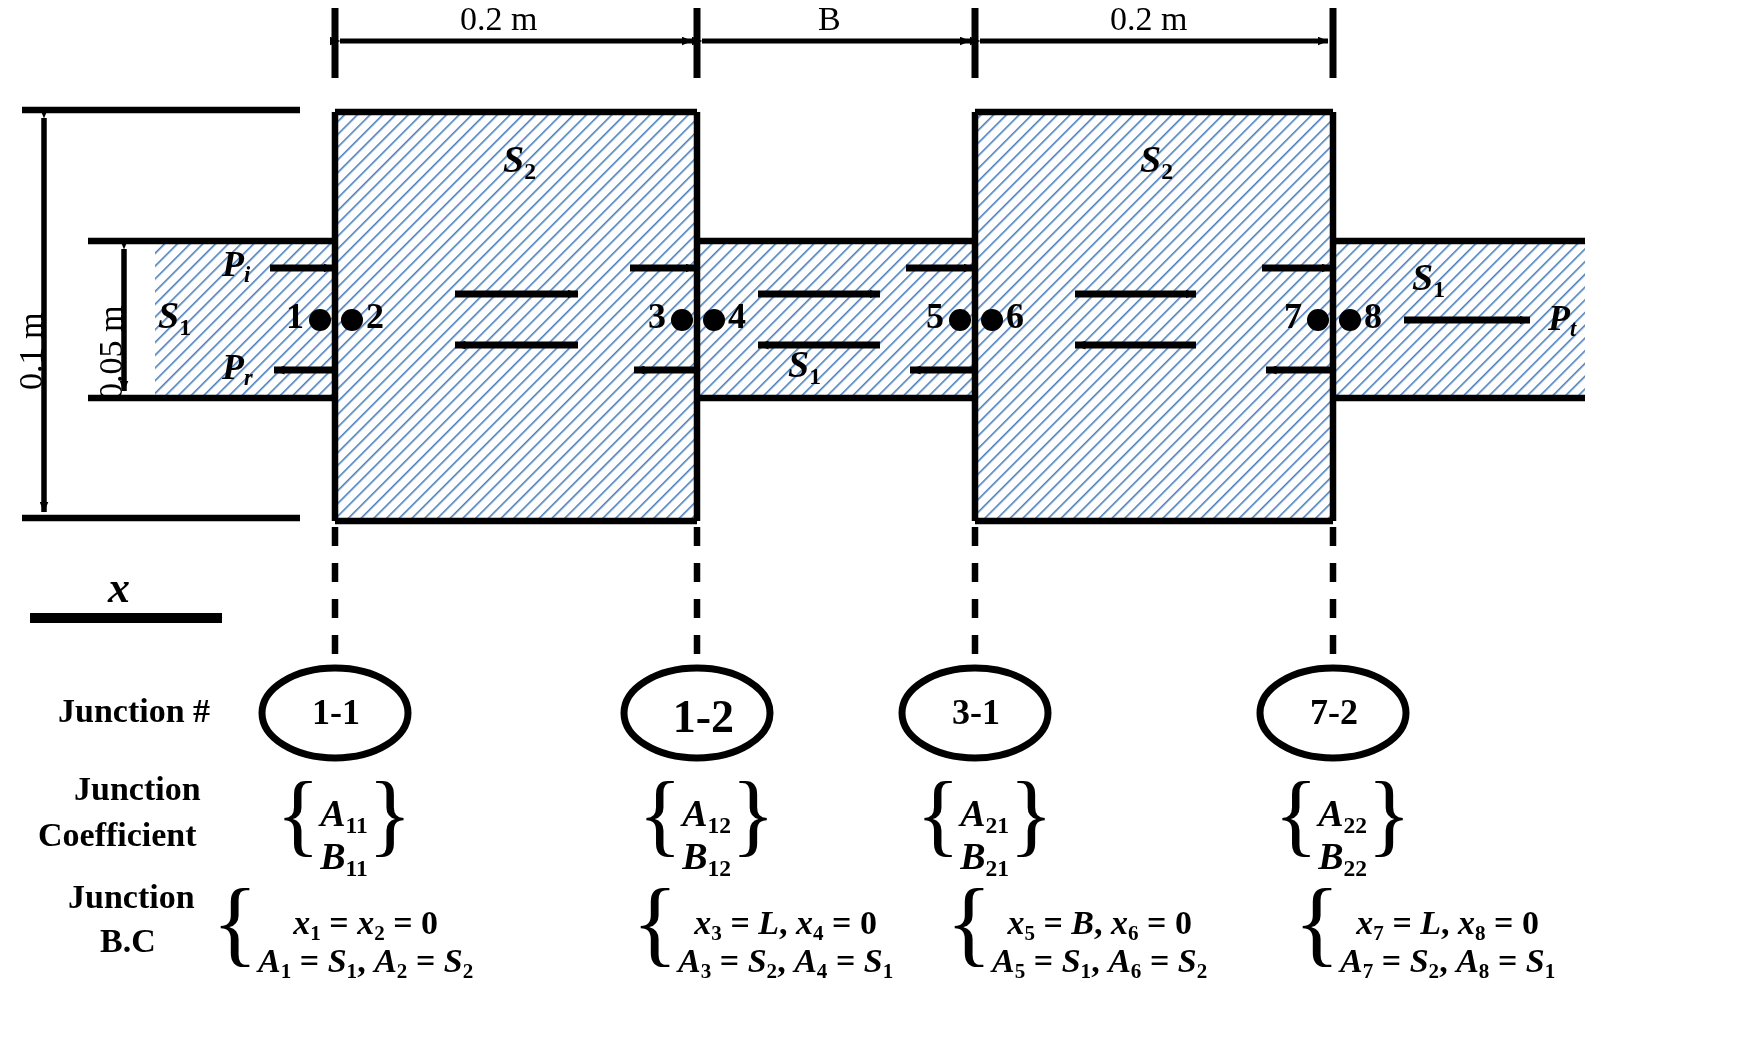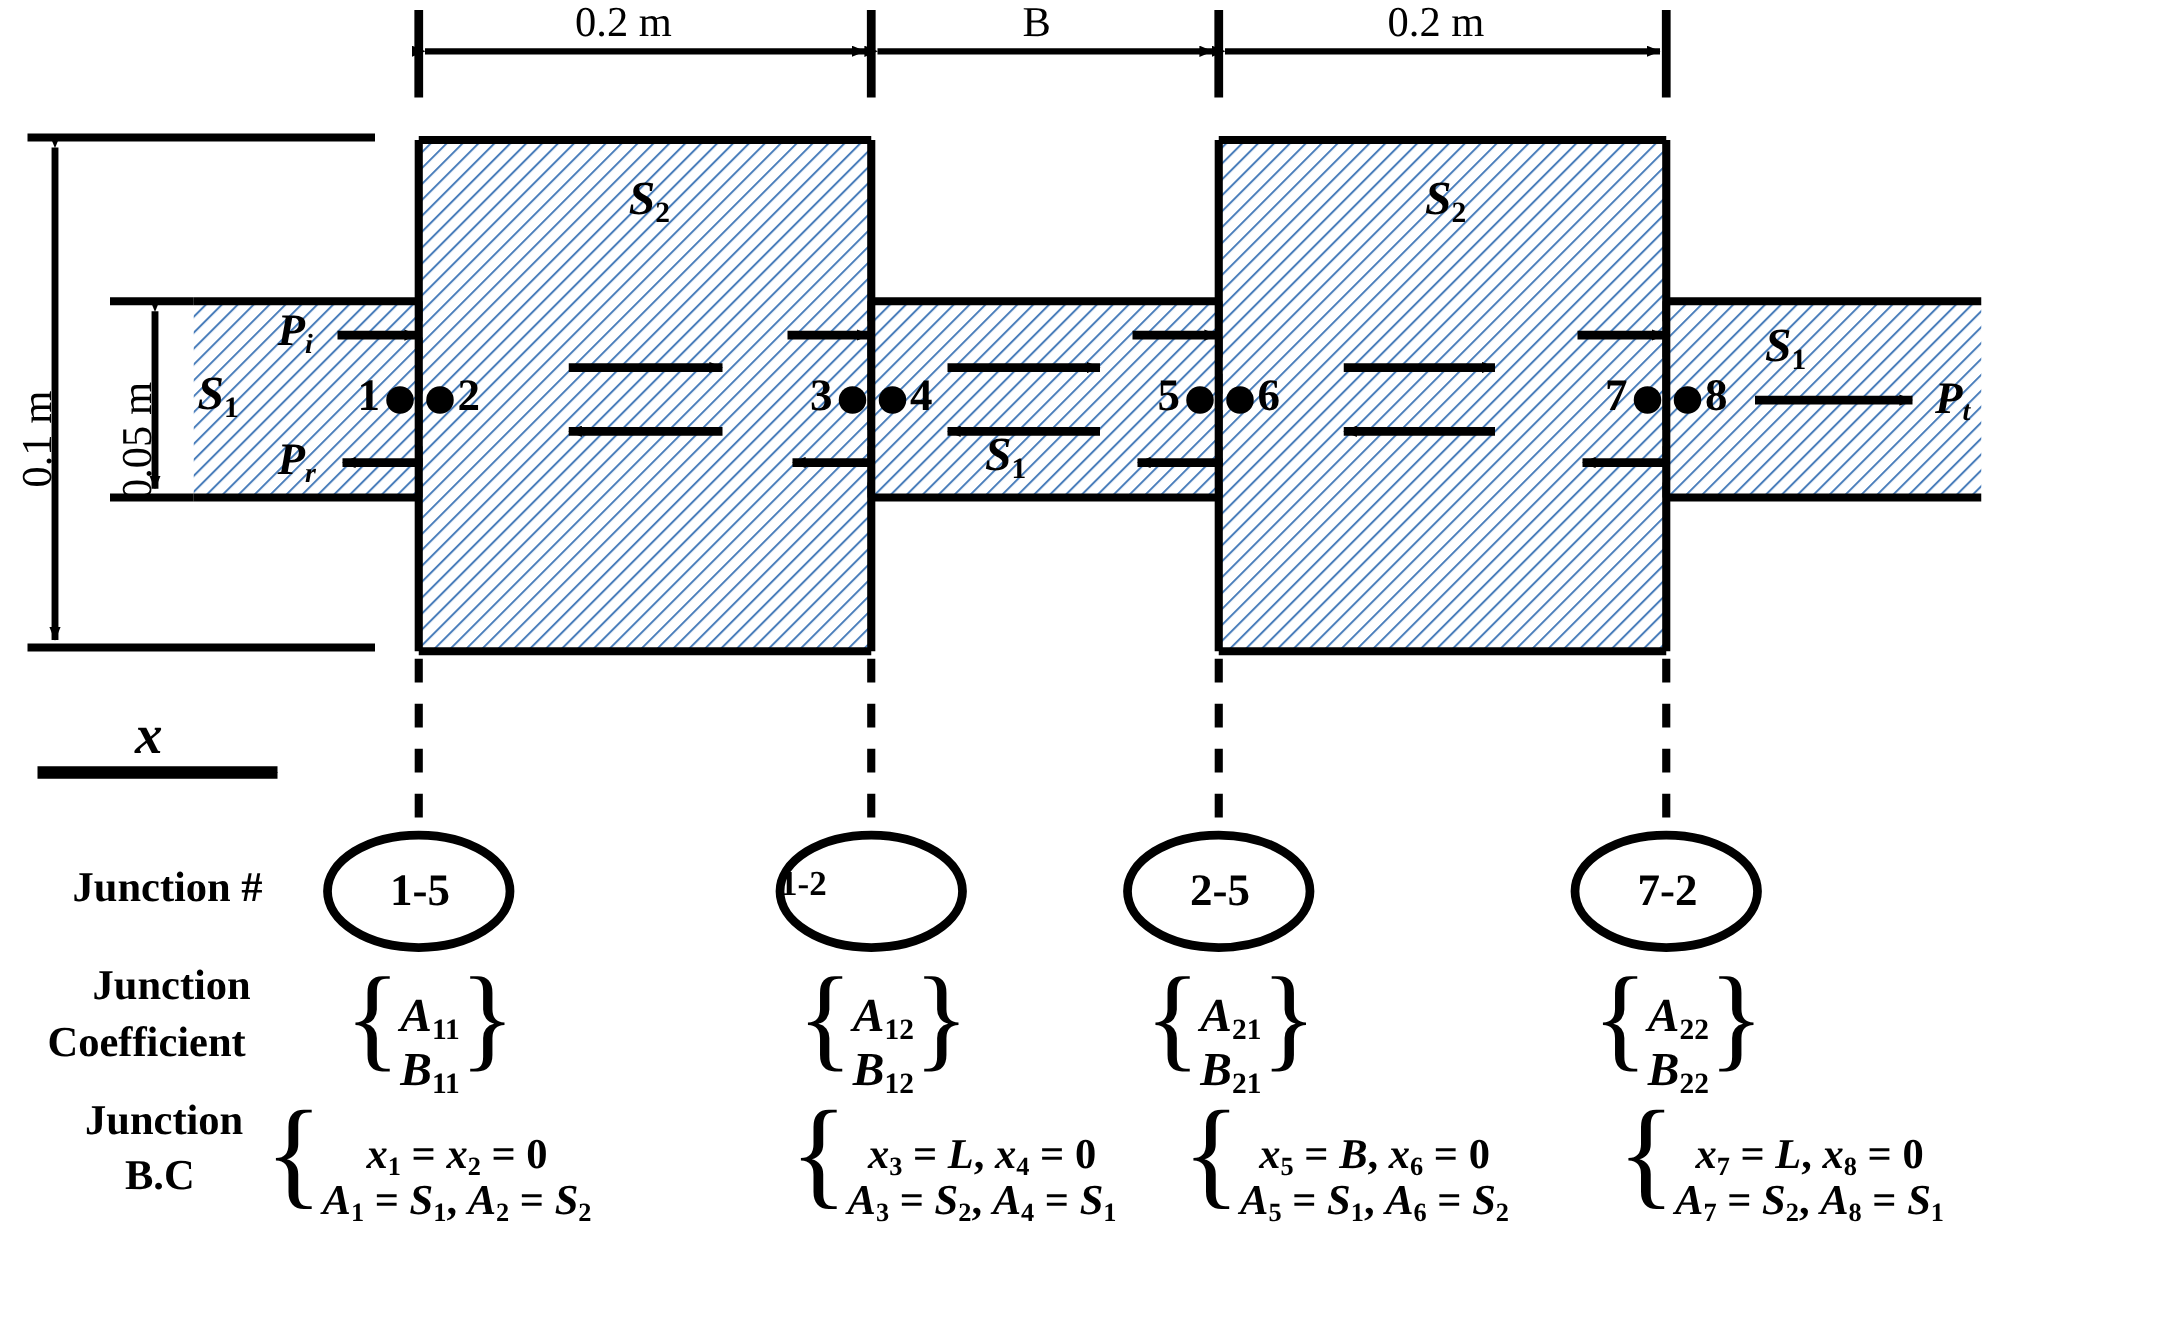--- a/index.html
+++ b/index.html
@@ -186,23 +186,23 @@
   <div class="lbl bi" style="left:108px;top:566px;font-size:44px;">x</div>
 
   <div class="lbl b" style="left:58px;top:694px;font-size:34px;">Junction #</div>
 
   <div class="lbl b" style="left:74px;top:772px;font-size:34px;">Junction</div>
   <div class="lbl b" style="left:38px;top:818px;font-size:34px;">Coefficient</div>
 
   <div class="lbl b" style="left:68px;top:880px;font-size:34px;">Junction</div>
   <div class="lbl b" style="left:100px;top:924px;font-size:34px;">B.C</div>
 
-  <div class="lbl b" style="left:300px;top:694px;font-size:36px;width:72px;text-align:center;">1-5</div>
-  <div class="lbl b" style="left:624px;top:694px;font-size:28px;width:72px;text-align:left;">1-2</div>
-  <div class="lbl b" style="left:940px;top:694px;font-size:36px;width:72px;text-align:center;">2-5</div>
+  <div class="lbl b" style="left:300px;top:694px;font-size:36px;width:72px;text-align:center;">1-1</div>
+  <div class="lbl b" style="left:662px;top:694px;font-size:46px;width:72px;text-align:right;">1-2</div>
+  <div class="lbl b" style="left:940px;top:694px;font-size:36px;width:72px;text-align:center;">3-1</div>
   <div class="lbl b" style="left:1298px;top:694px;font-size:36px;width:72px;text-align:center;">7-2</div>
 
   <div class="lbl" style="left:276px;top:768px;">
     <span style="font-size:92px;font-family:'Liberation Serif',serif;vertical-align:-4px;">{</span><span style="display:inline-block;vertical-align:middle;font-size:38px;">
       <span class="bi" style="display:block;"><span>A</span><span class="sub">11</span></span>
       <span class="bi" style="display:block;"><span>B</span><span class="sub">11</span></span>
     </span><span style="font-size:92px;font-family:'Liberation Serif',serif;vertical-align:-4px;">}</span>
   </div>
 
   <div class="lbl" style="left:638px;top:768px;">

